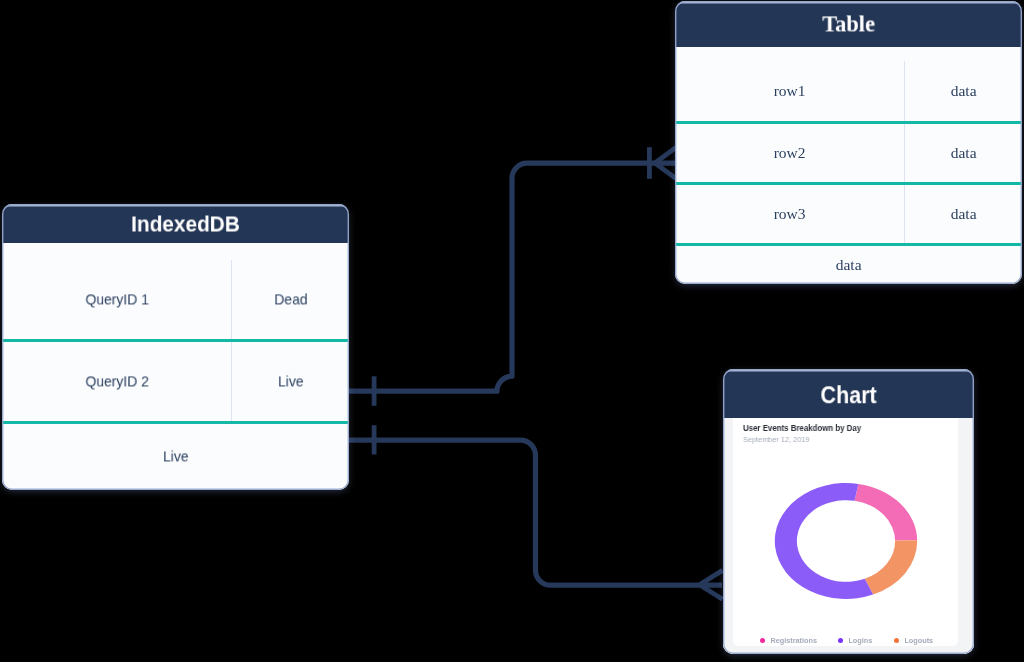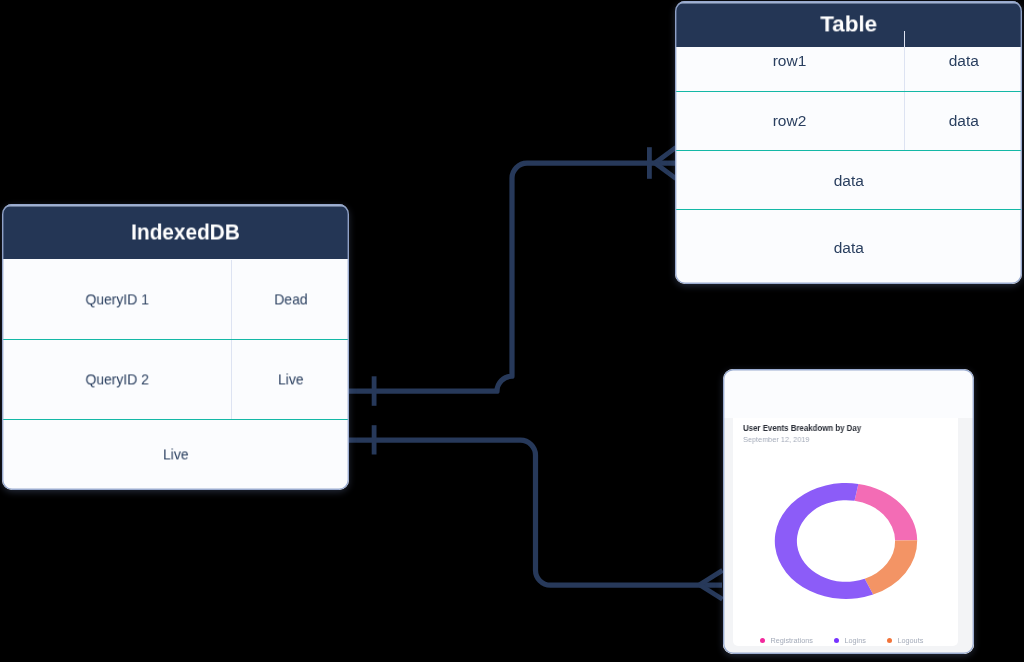--- a/index.html
+++ b/index.html
@@ -15,52 +15,52 @@
         box-shadow:inset 0 0 0 1.4px rgba(150,168,206,.95);z-index:5;}
   .card-head{background:#243655;color:#ffffff;display:flex;align-items:center;
              justify-content:center;font-weight:bold;position:relative;
              box-shadow:inset 0 2.4px 0 0 #a9b9d5;}
   .card-head>span{display:inline-block;transform:scaleX(.93);will-change:transform;}
   #card-indexeddb .card-head>span{transform:translateY(1.5px) scaleX(.93);}
   #card-chart .card-head>span{transform:translateY(2.2px) scaleX(.92);}
   #card-table .card-head>span{transform:translateY(0.4px) scaleX(.99);}
   .card-body{display:flex;flex-direction:column;position:absolute;left:0;right:0;bottom:0;}
   .row{display:flex;flex:1;}
-  .row + .row{border-top:1px solid #14b8a6;}
+  .row + .row{border-top:3px solid #14b8a6;}
   .cell{display:flex;align-items:center;justify-content:center;color:#2a3f5f;}
   .cell>span{display:inline-block;will-change:transform;}
   .cell.k{flex:0 0 66.2%;border-right:1px solid #dde3f2;}
   #card-table .cell.k{flex:0 0 65.9%;}
   .cell.v{flex:1;}
 
   #card-indexeddb{left:2px;top:203.8px;width:346.6px;height:286.2px;}
-  #card-indexeddb .card-head{height:55px;font-size:22.4px;padding-left:20px;}
+  #card-indexeddb .card-head{height:39px;font-size:22.4px;padding-left:20px;}
   #card-indexeddb .card-body{top:56px;}
   #card-indexeddb .row:nth-child(1){flex:0 0 79.4px;}
   #card-indexeddb .row:nth-child(2){flex:0 0 78.4px;}
   #card-indexeddb .cell{font-size:15px;}
   #card-indexeddb .cell>span{transform:scaleX(.928) translateY(-0.6px);}
-  #card-table{left:675px;top:1px;width:347px;height:283px;}
+  #card-table{left:675px;top:1px;width:347px;height:283px;font-family:Liberation Serif, serif;}
   #card-table .card-head{height:46px;font-size:22.6px;}
-  #card-table .card-body{top:30px;}
+  #card-table .card-body{top:60px;}
   #card-table .row:nth-child(1){flex:0 0 59.5px;}
   #card-table .row:nth-child(2){flex:0 0 58.5px;}
   #card-table .row:nth-child(3){flex:0 0 58px;}
   #card-table .cell{font-size:15.2px;}
   #card-table .cell>span{transform:scaleX(1.02) translateY(-0.4px);}
   #card-chart{left:722.8px;top:369.4px;width:251.4px;height:284.8px;}
   #card-chart .card-head{height:48.6px;font-size:23.4px;}
 
   
   .chart-body{position:absolute;left:0;right:0;top:48.6px;bottom:0;background:#f3f4f6;}
   .chart-plot{position:absolute;left:10.5px;top:0;width:224.5px;height:228.5px;background:#ffffff;border-radius:0 0 5px 5px;}
   .chart-title{will-change:transform;position:absolute;left:20.3px;top:5.2px;font-size:8.4px;font-weight:bold;color:#2b2f38;transform:scaleX(.94);transform-origin:0 0;}
   .chart-sub{will-change:transform;position:absolute;left:20.3px;top:16.6px;font-size:7.8px;color:#a4abb9;transform:scaleX(.94);transform-origin:0 0;}
   .donut{position:absolute;left:43.2px;top:56.3px;}
-  .legend{position:absolute;left:37.7px;top:218.3px;display:flex;align-items:center;gap:20.9px;}
+  .legend{position:absolute;left:37.7px;top:218.3px;display:flex;align-items:center;gap:20.9px;font-weight:bold;}
   .lg{will-change:transform;display:flex;align-items:center;gap:5.2px;font-size:7.3px;color:#a4abb9;white-space:nowrap;}
   .dot{width:5.2px;height:5.2px;border-radius:50%;flex:0 0 auto;}
 
   
   svg.links{position:absolute;left:0;top:0;width:1024px;height:662px;pointer-events:none;}
 </style>
 </head>
 <body>
 
 <div class="stage">
@@ -131,33 +131,39 @@
       </div>
       <div class="row">
         <div class="cell k">
             <span>row2</span>
           </div>
         <div class="cell v">
             <span>data</span>
           </div>
       </div>
       <div class="row">
+        <div class="cell k">
+            <span>row3</span>
+          </div>
         <div class="cell v">
             <span>data</span>
           </div>
       </div>
       <div class="row">
         <div class="cell v">
             <span>data</span>
           </div>
       </div>
     </div>
   </div>
 
   <div class="card" id="card-chart">
+    <div class="card-head">
+        <span>Chart</span>
+      </div>
     <div class="chart-body">
       <div class="chart-plot"></div>
       <div class="chart-title">User Events Breakdown by Day</div>
       <div class="chart-sub">September 12, 2019</div>
       <svg class="donut" width="160" height="134" viewBox="0 0 160 134">
           <path d="M92.36 9.88 A71.2 58 0 0 1 151.19 66.19 L129.10 66.43 A49.1 40.8 0 0 0 88.53 26.82 Z" fill="#f36cb5"></path>
           <path d="M151.19 66.19 A71.2 58 0 0 1 107.13 120.62 L98.71 104.72 A49.1 40.8 0 0 0 129.10 66.43 Z" fill="#f39465"></path>
           <path d="M107.13 120.62 A71.2 58 0 1 1 92.36 9.88 L88.53 26.82 A49.1 40.8 0 1 0 98.71 104.72 Z" fill="#8c5cf8"></path>
         </svg>
       <div class="legend">

